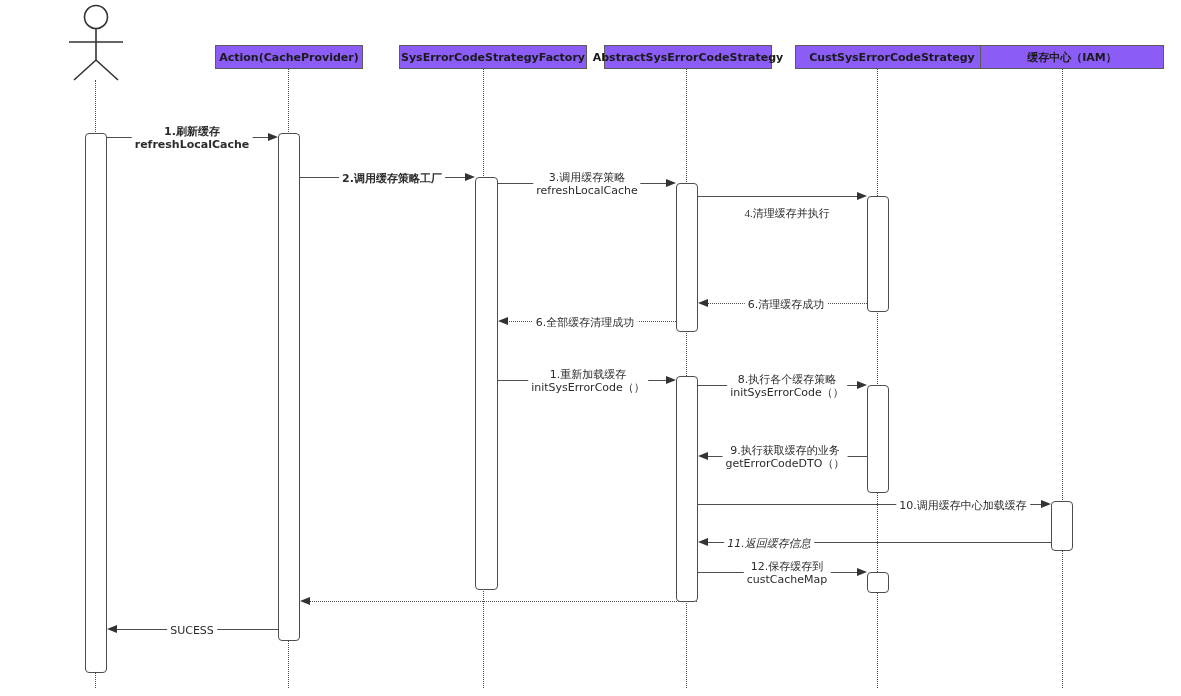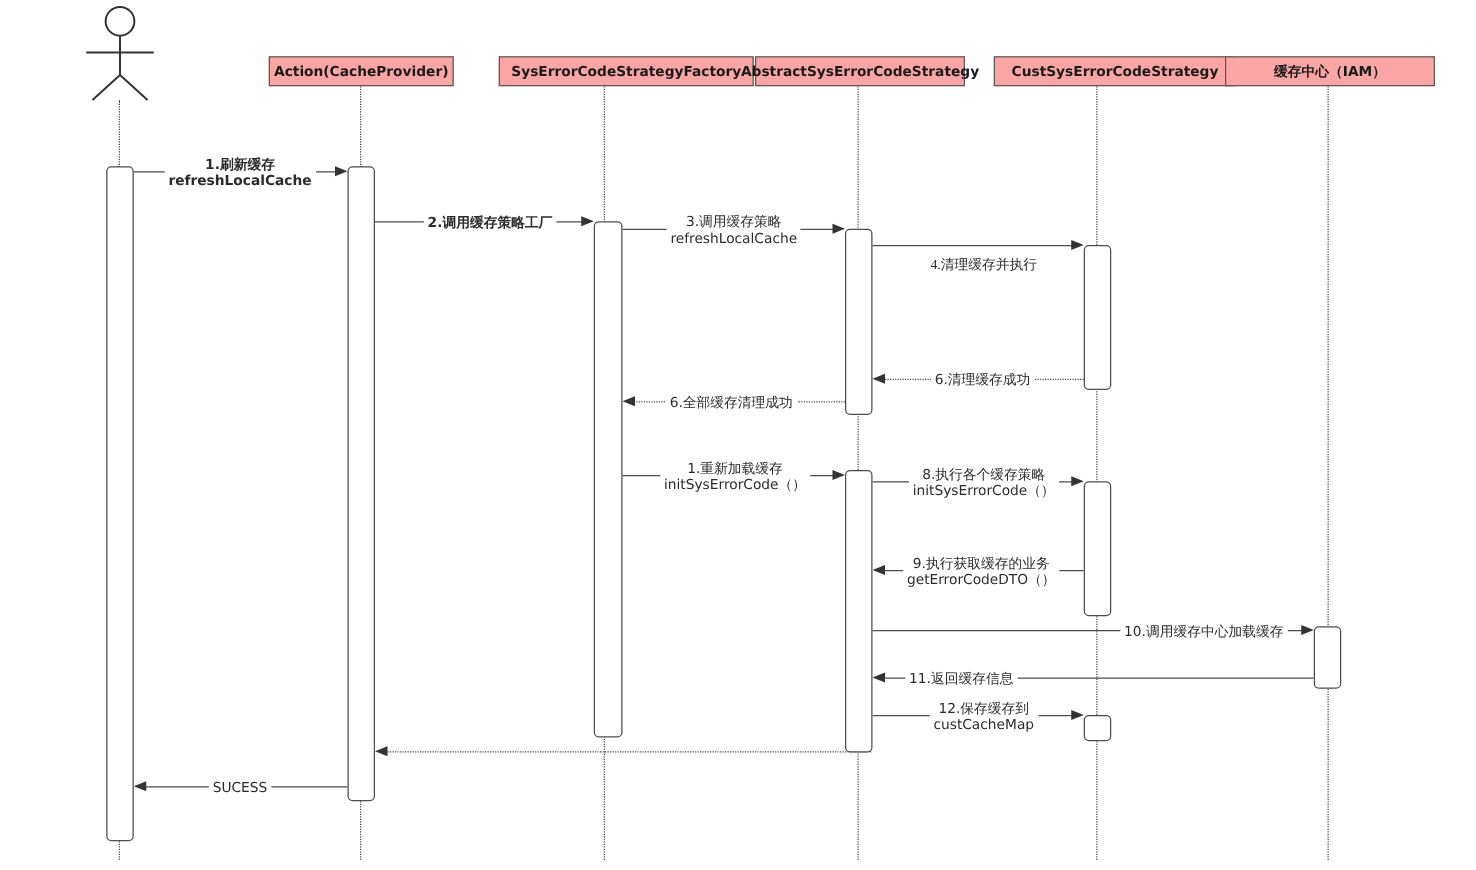--- a/index.html
+++ b/index.html
@@ -1,18 +1,18 @@
 <!DOCTYPE html>
 <html><head>
 <meta charset="utf-8">
 <style>
   html,body{margin:0;padding:0;background:#fff;}
   .canvas{position:relative;width:1181px;height:696px;background:#ffffff;overflow:hidden;
           font-family:"DejaVu Sans",sans-serif;}
-  .head-box{position:absolute;height:24px;top:45px;border:1px solid #5a5a5a;background:#fca5a5;
+  .head-box{position:absolute;height:24px;top:45px;border:1px solid #5a5a5a;background:#8b5cf6;
             display:flex;align-items:center;justify-content:center;font-size:11px;font-weight:bold;
             color:#1a1a1a;box-sizing:border-box;z-index:3;}
   .lifeline{position:absolute;width:0;border-left:1.5px dotted #4a4a4a;z-index:1;}
   .activation{position:absolute;background:#fff;border:1.3px solid #4d4d4d;border-radius:4px;
               box-sizing:border-box;z-index:3;}
   .msg-line{position:absolute;height:0;z-index:2;}
   .msg-line.solid{border-top:1.5px solid #4d4d4d;}
   .msg-line.dotted{border-top:1.5px dotted #4d4d4d;}
   .arrow{position:absolute;width:0;height:0;z-index:4;}
   .arrow.right{border-top:4.5px solid transparent;border-bottom:4.5px solid transparent;border-left:10px solid #333;}
@@ -28,27 +28,27 @@
     <div class="actor-wrap" style="left: 63px; top: 3px;"><svg width="66" height="80" viewBox="0 0 66 80" fill="none" stroke="#333" stroke-width="1.6">
         <circle cx="33" cy="14" r="11.5"></circle>
         <line x1="33" y1="25.5" x2="33" y2="57"></line>
         <line x1="6" y1="39" x2="60" y2="39"></line>
         <line x1="33" y1="57" x2="11" y2="77"></line>
         <line x1="33" y1="57" x2="55" y2="77"></line>
       </svg></div>
     <div class="lifeline" style="left: 95px; top: 80px; height: 608px;"></div>
     <div class="head-box" style="left: 215px; width: 148px;">Action(CacheProvider)</div>
     <div class="lifeline" style="left: 288px; top: 69px; height: 619px;"></div>
-    <div class="head-box" style="left: 399px; width: 204px;">SysErrorCodeStrategyFactory</div>
+    <div class="head-box" style="left: 399px; width: 188px;">SysErrorCodeStrategyFactory</div>
     <div class="lifeline" style="left: 483px; top: 69px; height: 619px;"></div>
     <div class="head-box" style="left: 604px; width: 168px;">AbstractSysErrorCodeStrategy</div>
     <div class="lifeline" style="left: 686px; top: 69px; height: 619px;"></div>
     <div class="head-box" style="left: 795px; width: 194px;">CustSysErrorCodeStrategy</div>
     <div class="lifeline" style="left: 877px; top: 69px; height: 619px;"></div>
-    <div class="head-box" style="left: 980px; width: 168px;">缓存中心（IAM）</div>
+    <div class="head-box" style="left: 980px; width: 184px;">缓存中心（IAM）</div>
     <div class="lifeline" style="left: 1062px; top: 69px; height: 619px;"></div>
     <div class="activation" style="left: 85px; top: 133px; width: 22px; height: 540px;"></div>
     <div class="activation" style="left: 278px; top: 133px; width: 22px; height: 508px;"></div>
     <div class="activation" style="left: 475px; top: 177px; width: 23px; height: 413px;"></div>
     <div class="activation" style="left: 676px; top: 183px; width: 22px; height: 149px;"></div>
     <div class="activation" style="left: 676px; top: 376px; width: 22px; height: 226px;"></div>
     <div class="activation" style="left: 867px; top: 196px; width: 22px; height: 116px;"></div>
     <div class="activation" style="left: 867px; top: 385px; width: 22px; height: 108px;"></div>
     <div class="activation" style="left: 867px; top: 572px; width: 22px; height: 21px;"></div>
     <div class="activation" style="left: 1051px; top: 501px; width: 22px; height: 50px;"></div>
@@ -82,21 +82,21 @@
 initSysErrorCode（）</div>
     <div class="msg-line solid" style="top: 456px; left: 706px; width: 161px;"></div>
     <div class="arrow left" style="top: 451.5px; left: 698px;"></div>
     <div class="msg-label" style="left: 785px; top: 457px;">9.执行获取缓存的业务
 getErrorCodeDTO（）</div>
     <div class="msg-line solid" style="top: 504px; left: 698px; width: 345px;"></div>
     <div class="arrow right" style="top: 499.5px; left: 1041px;"></div>
     <div class="msg-label" style="left: 963px; top: 505px;">10.调用缓存中心加载缓存</div>
     <div class="msg-line solid" style="top: 542px; left: 706px; width: 345px;"></div>
     <div class="arrow left" style="top: 537.5px; left: 698px;"></div>
-    <div class="msg-label" style="left: 769px; top: 543px;">11.返回缓存信息</div>
+    <div class="msg-label" style="left: 769px; top: 543px; font-style: italic;">11.返回缓存信息</div>
     <div class="msg-line solid" style="top: 572px; left: 698px; width: 161px;"></div>
     <div class="arrow right" style="top: 567.5px; left: 857px;"></div>
     <div class="msg-label" style="left: 787px; top: 573px;">12.保存缓存到
 custCacheMap</div>
     <div class="msg-line dotted" style="top: 601px; left: 308px; width: 389px;"></div>
     <div class="arrow left" style="top: 596.5px; left: 300px;"></div>
     <div class="msg-line solid" style="top: 629px; left: 115px; width: 163px;"></div>
     <div class="arrow left" style="top: 624.5px; left: 107px;"></div>
     <div class="msg-label" style="left: 192px; top: 630px; text-align: center;">SUCESS</div>
   </div>

